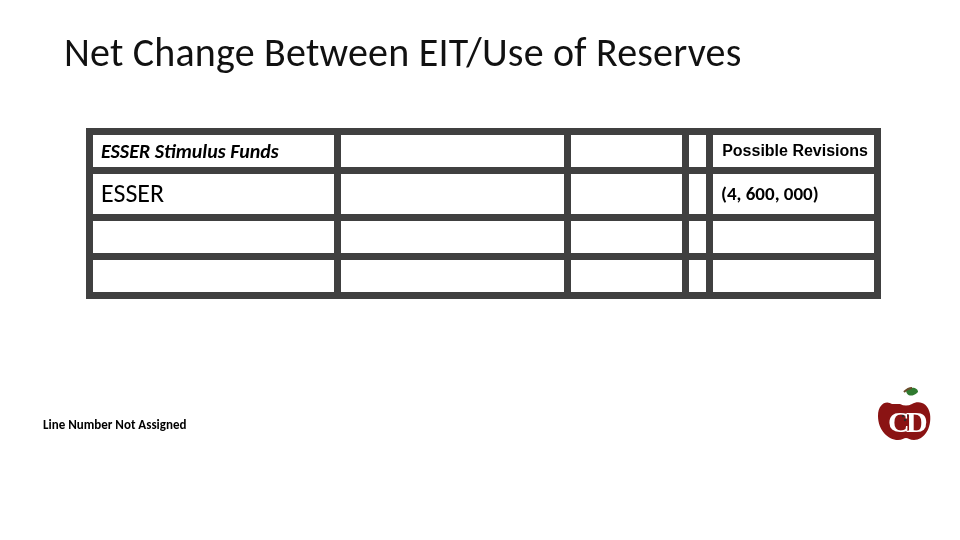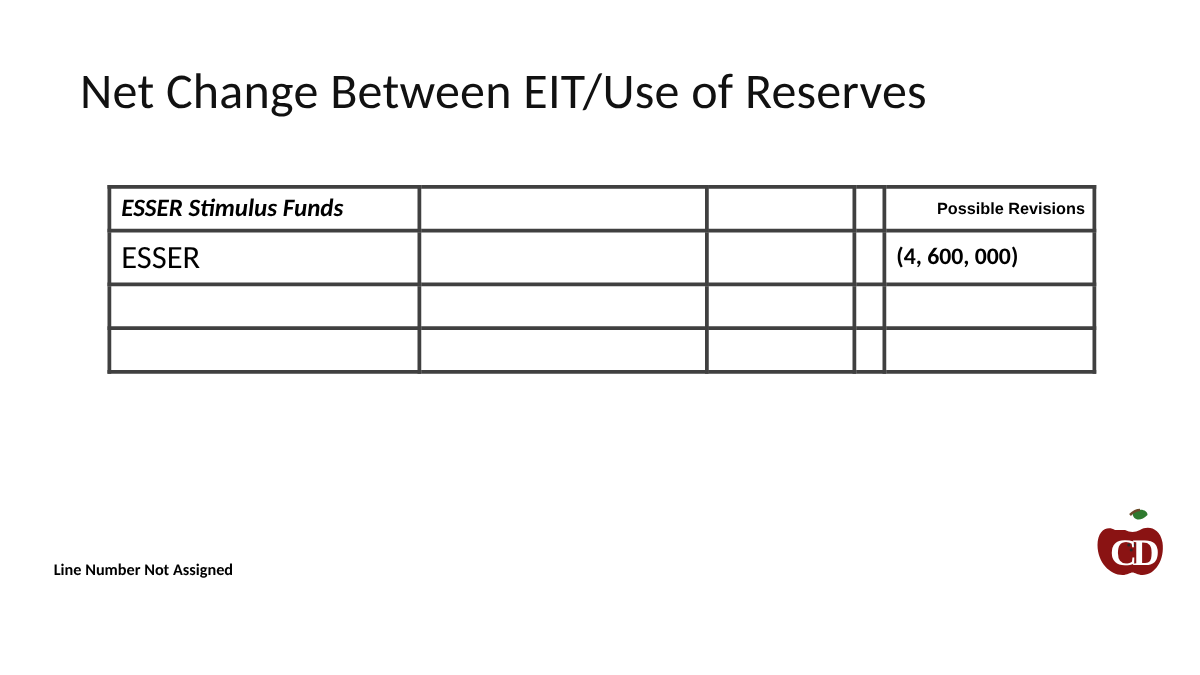--- a/index.html
+++ b/index.html
@@ -10,21 +10,20 @@
     background: #fff;
     font-family: "Calibri", "Segoe UI", Arial, sans-serif;
     color: #000;
     position: relative;
     overflow: hidden;
   }
   .slide {
     position: relative;
     width: 960px;
     height: 460px;
-    margin-top: 20px;
   }
   .title {
     position: absolute;
     left: 64px;
     top: 28px;
     font-size: 40px;
     font-weight: 400;
     letter-spacing: 0.2px;
     color: #111;
     font-family: "Calibri Light", "Calibri", "Segoe UI", Arial, sans-serif;
@@ -39,53 +38,53 @@
     border-collapse: collapse;
     width: 100%;
     table-layout: fixed;
   }
   table.funds col.c1 { width: 248px; }
   table.funds col.c2 { width: 230px; }
   table.funds col.c3 { width: 118px; }
   table.funds col.c4 { width: 24px; }
   table.funds col.c5 { width: 168px; }
   table.funds td {
-    border: 3px solid #404040;
+    border: 7px solid #404040;
     padding: 3px 8px 3px 8px;
     vertical-align: middle;
     font-size: 19px;
     line-height: 1.3;
     height: 26px;
   }
   tr.hdr td.label {
     font-style: italic;
     font-weight: 700;
     font-size: 20px;
     font-family: "Calibri", "Segoe UI", Arial, sans-serif;
   }
   tr.hdr td.rev {
     font-weight: 700;
-    font-size: 13px;
+    font-size: 16px;
     text-align: right;
     font-family: Arial, "Segoe UI", sans-serif;
     padding-right: 6px;
   }
   tr.data td.label {
     font-size: 26px;
   }
   tr.data td.amount {
     font-weight: 700;
     font-size: 19px;
     text-align: left;
     padding-right: 6px;
   }
   .footnote {
     position: absolute;
     left: 43px;
-    bottom: 16px;
+    bottom: 28px;
     font-size: 13px;
     font-weight: 700;
     color: #000;
     font-family: "Calibri", "Segoe UI", Arial, sans-serif;
   }
   .logo {
     position: absolute;
     right: 24px;
     bottom: 18px;
     width: 64px;

